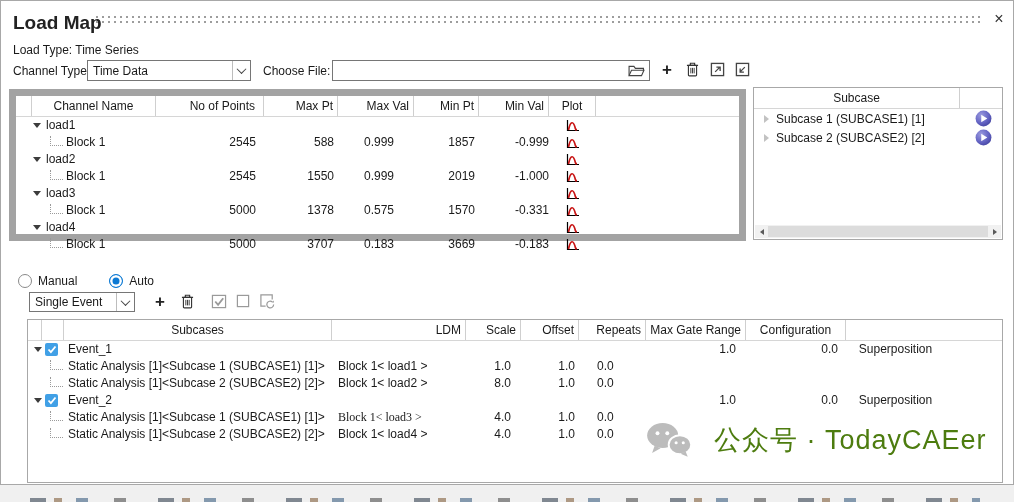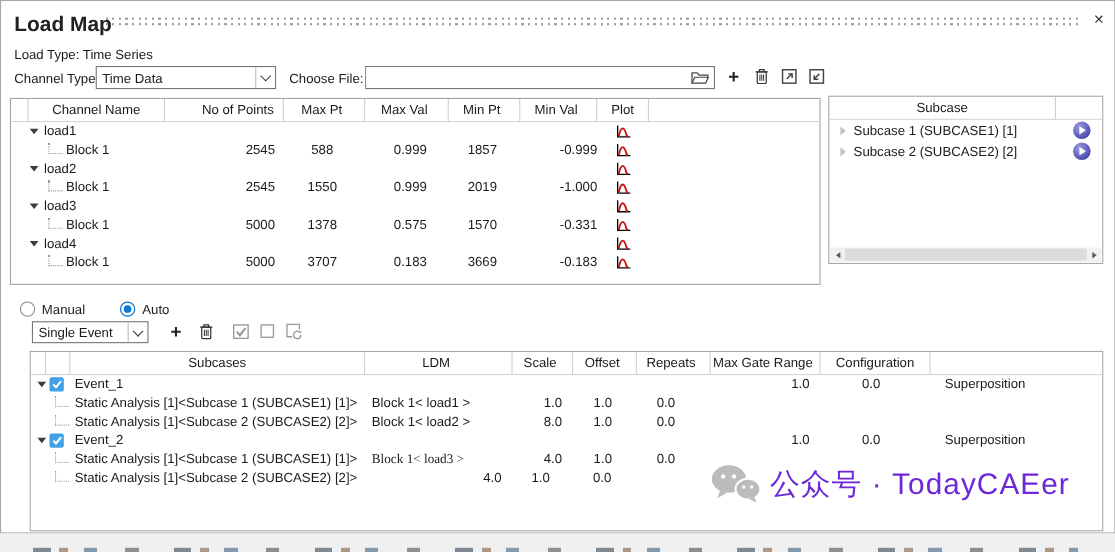--- a/index.html
+++ b/index.html
@@ -23,29 +23,29 @@
   .combo .btn{width:17px;align-self:stretch;border-left:1px solid #bdbdbd;display:flex;align-items:center;justify-content:center;}
   .chev{width:6px;height:6px;border-left:1.6px solid #444;border-bottom:1.6px solid #444;transform:rotate(-45deg) translate(1px,-1px);}
   .combo1{left:86px;top:59px;width:162px;height:19px;}
   .cf-label{position:absolute;left:262px;top:63px;}
   .filewrap{position:absolute;left:331px;top:59px;width:316px;height:19px;border:1px solid #767676;background:#fff;display:flex;}
   .filewrap input{flex:1;border:none;outline:none;font:inherit;padding:0 4px;min-width:0;}
   .filewrap .fbtn{width:26px;display:flex;align-items:center;justify-content:center;}
   .tbicon{position:absolute;top:60px;width:18px;height:17px;display:flex;align-items:center;justify-content:center;cursor:pointer;}
   .plusg{font-size:17px;font-weight:600;color:#222;line-height:15px;}
   
-  .chtable{position:absolute;left:8px;top:88px;width:737px;height:170px;border:1px solid #a3a3a3;background:#fff;box-sizing:border-box;}
+  .chtable{position:absolute;left:8px;top:88px;width:737px;height:152px;border:7px solid #a3a3a3;background:#fff;box-sizing:border-box;}
   .ct-grid{display:grid;grid-template-columns:16px 124px 108px 74px 76px 65px 70px 47px 1fr;}
   .ct-head{height:20px;line-height:20px;border-bottom:1px solid #d6d6d6;}
   .ct-head>div{border-right:1px solid #cfcfcf;overflow:hidden;white-space:nowrap;}
   .ct-head>div:last-child{border-right:none;}
   .ct-row{height:17px;line-height:17px;}
   .ct-row>div{overflow:hidden;white-space:nowrap;}
   .tcenter{text-align:center;}
-  .tright4{text-align:center;padding-right:4px;}
+  .tright4{text-align:right;padding-right:4px;}
   .tright8{text-align:right;padding-right:8px;}
   .mvleft{text-align:left;padding-left:26px;}
   .mnleft{text-align:right;padding-left:16px;}
   .exp-down{display:inline-block;width:0;height:0;border-left:4px solid transparent;border-right:4px solid transparent;border-top:5px solid #3c3c3c;margin:0 5px 1px 1px;vertical-align:middle;}
   .exp-right{display:inline-block;width:0;height:0;border-top:4px solid transparent;border-bottom:4px solid transparent;border-left:5px solid #c2c2c2;margin:0 7px 1px 2px;vertical-align:middle;}
   .treeline{display:inline-block;width:12px;height:9px;border-left:1px dotted #9a9a9a;border-bottom:1px dotted #9a9a9a;margin:0 3px 4px 18px;vertical-align:middle;}
   .plotcell{display:flex;align-items:center;justify-content:center;cursor:pointer;}
   
   .scpanel{position:absolute;left:752px;top:86px;width:250px;height:153px;border:1px solid #a8a8a8;background:#fff;box-sizing:border-box;}
   .sc-head{height:20px;line-height:20px;border-bottom:1px solid #d6d6d6;display:grid;grid-template-columns:206px 1fr;}
@@ -76,21 +76,21 @@
   .et-row{height:17px;line-height:17px;}
   .et-row>div{overflow:hidden;white-space:nowrap;}
   .offleft{text-align:left;padding-left:18px;}
   .tright10{text-align:right;padding-right:10px;}
   .cfgleft{text-align:center;padding-left:4px;}
   .cbx{width:13px;height:13px;border-radius:2px;background:#41a0e6;display:flex;align-items:center;justify-content:center;margin:2px 0 0 3px;cursor:pointer;}
   .e0{display:flex;align-items:center;justify-content:flex-end;}
   .evlabel{padding-left:4px;}
   .et-tree{display:inline-block;width:12px;height:9px;border-left:1px dotted #9a9a9a;border-bottom:1px dotted #9a9a9a;margin:0 0 4px 8px;vertical-align:middle;}
   
-  .wmark{position:absolute;left:645px;top:420px;display:flex;align-items:center;gap:8px;color:#6d28d9;font-size:27px;letter-spacing:1px;}
+  .wmark{position:absolute;left:645px;top:420px;display:flex;align-items:center;gap:22px;color:#4d7c0f;font-size:27px;letter-spacing:1px;}
   svg{display:block;}
 </style>
 </head>
 <body>
 
 <svg width="0" height="0" aria-hidden="true">
     <defs>
   <radialGradient id="pg" cx="35%" cy="30%" r="80%">
     <stop offset="0%" stop-color="#9a9ade"></stop>
         <stop offset="60%" stop-color="#6464c4"></stop>
@@ -470,20 +470,21 @@
         <div class="offleft">0.0</div>
         <div></div>
           <div></div>
           <div></div>
           <div></div>
       </div>
       <div class="et-grid et-row">
         <div></div>
         <div><span class="et-tree"></span></div>
         <div class="evlabel">Static Analysis [1]&lt;Subcase 2 (SUBCASE2) [2]&gt;</div>
+        <div style="padding-left:6px;">Block 1&lt; load4 &gt;</div>
         <div class="tright10">4.0</div>
         <div class="tright4">1.0</div>
         <div class="offleft">0.0</div>
         <div></div>
           <div></div>
           <div></div>
           <div></div>
       </div>
     </div>
 

